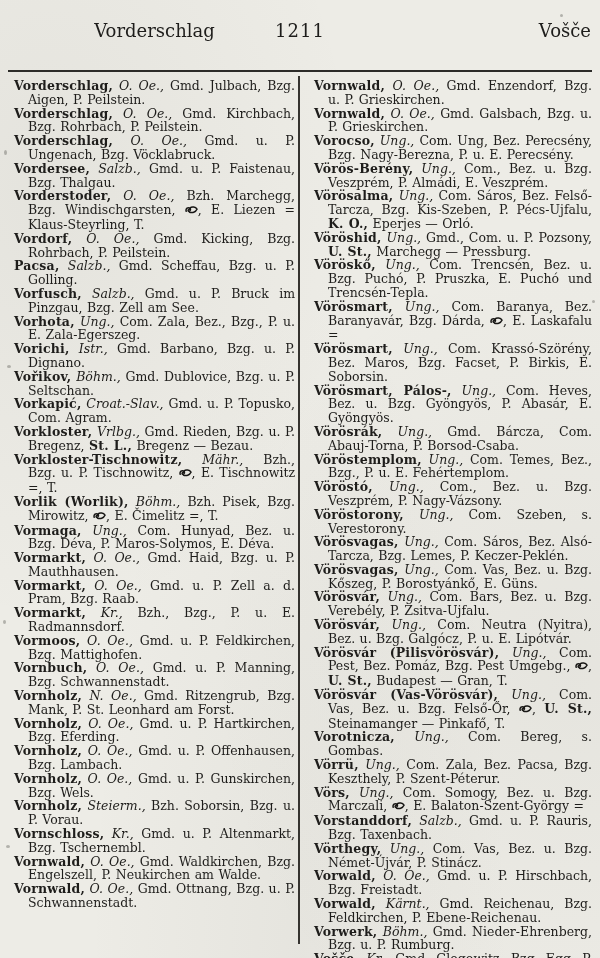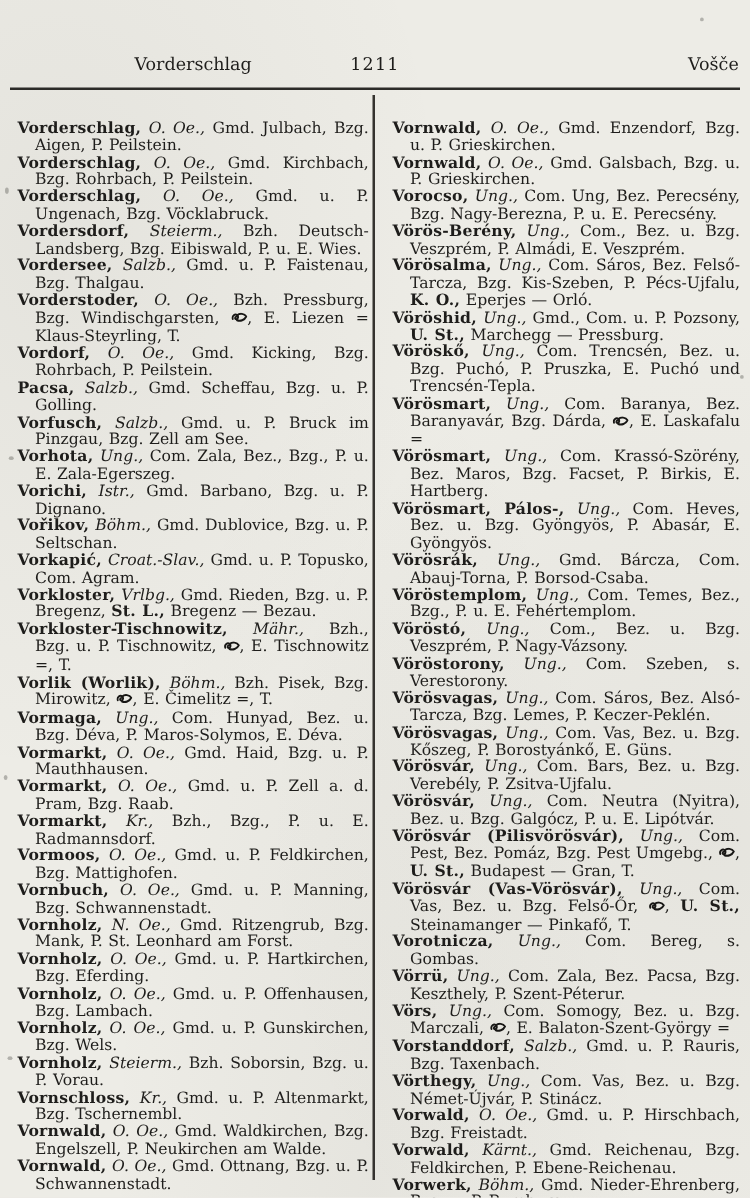--- a/index.html
+++ b/index.html
@@ -14,27 +14,27 @@
   .page{
     position:absolute;inset:0;
     background:
       radial-gradient(ellipse at 8% 20%, rgba(90,88,80,0.06), transparent 40%),
       radial-gradient(ellipse at 95% 70%, rgba(90,88,80,0.05), transparent 45%),
       radial-gradient(ellipse at 50% 100%, rgba(90,88,80,0.05), transparent 50%),
       #edece6;
   }
   
   .speck{position:absolute;background:rgba(70,68,62,0.35);border-radius:50%;pointer-events:none;}
-  .header{position:absolute;top:44px;left:0;width:600px;height:18px;font-size:14px;}
+  .header{position:absolute;top:20px;left:0;width:600px;height:18px;font-size:18px;}
   .header .hl{position:absolute;left:14px;width:281px;text-align:center;}
   .header .hp{position:absolute;left:240px;width:120px;text-align:center;letter-spacing:1px;}
   .header .hr{position:absolute;left:313px;width:278px;text-align:right;}
   .hrule{position:absolute;top:70px;left:8px;width:584px;height:2px;background:#2c2b28;}
   .vdivider{position:absolute;top:76px;left:298px;width:1.5px;height:868px;background:#35332f;}
-  .col{position:absolute;top:95px;}
+  .col{position:absolute;top:79px;}
   .col.left{left:14px;width:281px;}
   .col.right{left:314px;width:278px;}
   .entry{
     font-size:12.5px;
     line-height:13.8px;
     text-align:justify;
     padding-left:14px;
     text-indent:-14px;
     word-spacing:0.5px;
   }
@@ -54,23 +54,22 @@
     <span class="hr">Vošče</span>
   </div>
 
   <div class="hrule"></div>
   <div class="vdivider"></div>
 
   <div class="col left">
       <div class="entry"><span class="b">Vorderschlag,</span><span class="i"> O. Oe.,</span><span class="n"> Gmd. Julbach, Bzg. Aigen, P. Peilstein.</span></div>
       <div class="entry"><span class="b">Vorderschlag,</span><span class="i"> O. Oe.,</span><span class="n"> Gmd. Kirchbach, Bzg. Rohrbach, P. Peilstein.</span></div>
       <div class="entry"><span class="b">Vorderschlag,</span><span class="i"> O. Oe.,</span><span class="n"> Gmd. u. P. Ungenach, Bzg. Vöcklabruck.</span></div>
-      <div class="entry"><span class="b">Vordersdorf,</span><span class="i"> Steierm.,</span><span class="n"> Bzh. Deutsch-Landsberg, Bzg. Eibiswald, P. u. E. Wies.</span></div>
       <div class="entry"><span class="b">Vordersee,</span><span class="i"> Salzb.,</span><span class="n"> Gmd. u. P. Faistenau, Bzg. Thalgau.</span></div>
-      <div class="entry"><span class="b">Vorderstoder,</span><span class="i"> O. Oe.,</span><span class="n"> Bzh. Pressburg, Bzg. Windischgarsten, </span><span class="ph"><svg width="13" height="9" viewBox="0 0 13 9" aria-hidden="true">
+      <div class="entry"><span class="b">Vorderstoder,</span><span class="i"> O. Oe.,</span><span class="n"> Bzh. Marchegg, Bzg. Windischgarsten, </span><span class="ph"><svg width="13" height="9" viewBox="0 0 13 9" aria-hidden="true">
             <path d="M1.2 5.2 C0.4 2.6 3.0 0.8 4.8 2.2 C6.0 3.2 5.4 5.4 4.0 5.4 C2.7 5.4 2.8 3.5 4.0 3.4" fill="none" stroke="#181715" stroke-width="1.5" stroke-linecap="round"></path>
             <path d="M4.8 2.2 C6.8 0.2 10.6 0.8 12.0 3.2 C10.6 6.2 7.2 7.2 4.6 6.2" fill="none" stroke="#181715" stroke-width="1.5" stroke-linecap="round"></path>
           </svg></span><span class="n">, E. Liezen = Klaus-Steyrling, T.</span></div>
       <div class="entry"><span class="b">Vordorf,</span><span class="i"> O. Oe.,</span><span class="n"> Gmd. Kicking, Bzg. Rohrbach, P. Peilstein.</span></div>
       <div class="entry"><span class="b">Pacsa,</span><span class="i"> Salzb.,</span><span class="n"> Gmd. Scheffau, Bzg. u. P. Golling.</span></div>
       <div class="entry"><span class="b">Vorfusch,</span><span class="i"> Salzb.,</span><span class="n"> Gmd. u. P. Bruck im Pinzgau, Bzg. Zell am See.</span></div>
       <div class="entry"><span class="b">Vorhota,</span><span class="i"> Ung.,</span><span class="n"> Com. Zala, Bez., Bzg., P. u. E. Zala-Egerszeg.</span></div>
       <div class="entry"><span class="b">Vorichi,</span><span class="i"> Istr.,</span><span class="n"> Gmd. Barbano, Bzg. u. P. Dignano.</span></div>
       <div class="entry"><span class="b">Vořikov,</span><span class="i"> Böhm.,</span><span class="n"> Gmd. Dublovice, Bzg. u. P. Seltschan.</span></div>
       <div class="entry"><span class="b">Vorkapić,</span><span class="i"> Croat.-Slav.,</span><span class="n"> Gmd. u. P. Topusko, Com. Agram.</span></div>
@@ -103,21 +102,21 @@
       <div class="entry"><span class="b">Vornwald,</span><span class="i"> O. Oe.,</span><span class="n"> Gmd. Galsbach, Bzg. u. P. Grieskirchen.</span></div>
       <div class="entry"><span class="b">Vorocso,</span><span class="i"> Ung.,</span><span class="n"> Com. Ung, Bez. Perecsény, Bzg. Nagy-Berezna, P. u. E. Perecsény.</span></div>
       <div class="entry"><span class="b">Vörös-Berény,</span><span class="i"> Ung.,</span><span class="n"> Com., Bez. u. Bzg. Veszprém, P. Almádi, E. Veszprém.</span></div>
       <div class="entry"><span class="b">Vörösalma,</span><span class="i"> Ung.,</span><span class="n"> Com. Sáros, Bez. Felső-Tarcza, Bzg. Kis-Szeben, P. Pécs-Ujfalu, </span><span class="b">K. O.,</span><span class="n"> Eperjes — Orló.</span></div>
       <div class="entry"><span class="b">Vöröshid,</span><span class="i"> Ung.,</span><span class="n"> Gmd., Com. u. P. Pozsony, </span><span class="b">U. St.,</span><span class="n"> Marchegg — Pressburg.</span></div>
       <div class="entry"><span class="b">Vöröskő,</span><span class="i"> Ung.,</span><span class="n"> Com. Trencsén, Bez. u. Bzg. Puchó, P. Pruszka, E. Puchó und Trencsén-Tepla.</span></div>
       <div class="entry"><span class="b">Vörösmart,</span><span class="i"> Ung.,</span><span class="n"> Com. Baranya, Bez. Baranyavár, Bzg. Dárda, </span><span class="ph"><svg width="13" height="9" viewBox="0 0 13 9" aria-hidden="true">
             <path d="M1.2 5.2 C0.4 2.6 3.0 0.8 4.8 2.2 C6.0 3.2 5.4 5.4 4.0 5.4 C2.7 5.4 2.8 3.5 4.0 3.4" fill="none" stroke="#181715" stroke-width="1.5" stroke-linecap="round"></path>
             <path d="M4.8 2.2 C6.8 0.2 10.6 0.8 12.0 3.2 C10.6 6.2 7.2 7.2 4.6 6.2" fill="none" stroke="#181715" stroke-width="1.5" stroke-linecap="round"></path>
           </svg></span><span class="n">, E. Laskafalu =</span></div>
-      <div class="entry"><span class="b">Vörösmart,</span><span class="i"> Ung.,</span><span class="n"> Com. Krassó-Szörény, Bez. Maros, Bzg. Facset, P. Birkis, E. Hartberg.</span></div>
+      <div class="entry"><span class="b">Vörösmart,</span><span class="i"> Ung.,</span><span class="n"> Com. Krassó-Szörény, Bez. Maros, Bzg. Facset, P. Birkis, E. Soborsin.</span></div>
       <div class="entry"><span class="b">Vörösmart, Pálos-,</span><span class="i"> Ung.,</span><span class="n"> Com. Heves, Bez. u. Bzg. Gyöngyös, P. Abasár, E. Gyöngyös.</span></div>
       <div class="entry"><span class="b">Vörösrák,</span><span class="i"> Ung.,</span><span class="n"> Gmd. Bárcza, Com. Abauj-Torna, P. Borsod-Csaba.</span></div>
       <div class="entry"><span class="b">Vöröstemplom,</span><span class="i"> Ung.,</span><span class="n"> Com. Temes, Bez., Bzg., P. u. E. Fehértemplom.</span></div>
       <div class="entry"><span class="b">Vöröstó,</span><span class="i"> Ung.,</span><span class="n"> Com., Bez. u. Bzg. Veszprém, P. Nagy-Vázsony.</span></div>
       <div class="entry"><span class="b">Vöröstorony,</span><span class="i"> Ung.,</span><span class="n"> Com. Szeben, s. Verestorony.</span></div>
       <div class="entry"><span class="b">Vörösvagas,</span><span class="i"> Ung.,</span><span class="n"> Com. Sáros, Bez. Alsó-Tarcza, Bzg. Lemes, P. Keczer-Peklén.</span></div>
       <div class="entry"><span class="b">Vörösvagas,</span><span class="i"> Ung.,</span><span class="n"> Com. Vas, Bez. u. Bzg. Kőszeg, P. Borostyánkő, E. Güns.</span></div>
       <div class="entry"><span class="b">Vörösvár,</span><span class="i"> Ung.,</span><span class="n"> Com. Bars, Bez. u. Bzg. Verebély, P. Zsitva-Ujfalu.</span></div>
       <div class="entry"><span class="b">Vörösvár,</span><span class="i"> Ung.,</span><span class="n"> Com. Neutra (Nyitra), Bez. u. Bzg. Galgócz, P. u. E. Lipótvár.</span></div>
       <div class="entry"><span class="b">Vörösvár (Pilisvörösvár),</span><span class="i"> Ung.,</span><span class="n"> Com. Pest, Bez. Pomáz, Bzg. Pest Umgebg., </span><span class="ph"><svg width="13" height="9" viewBox="0 0 13 9" aria-hidden="true">

